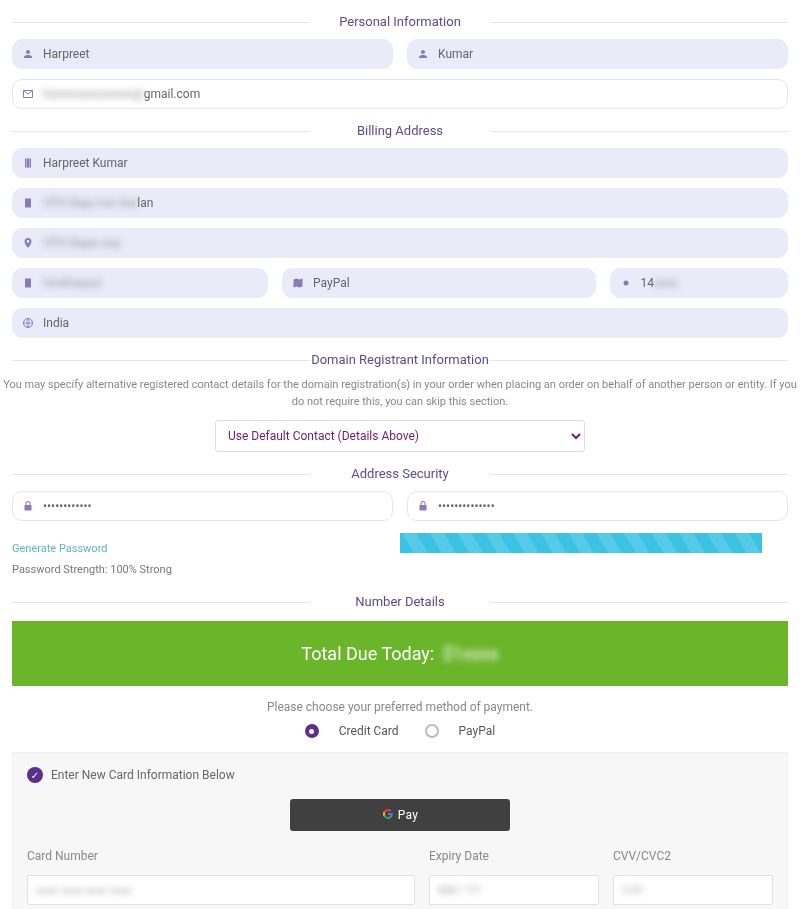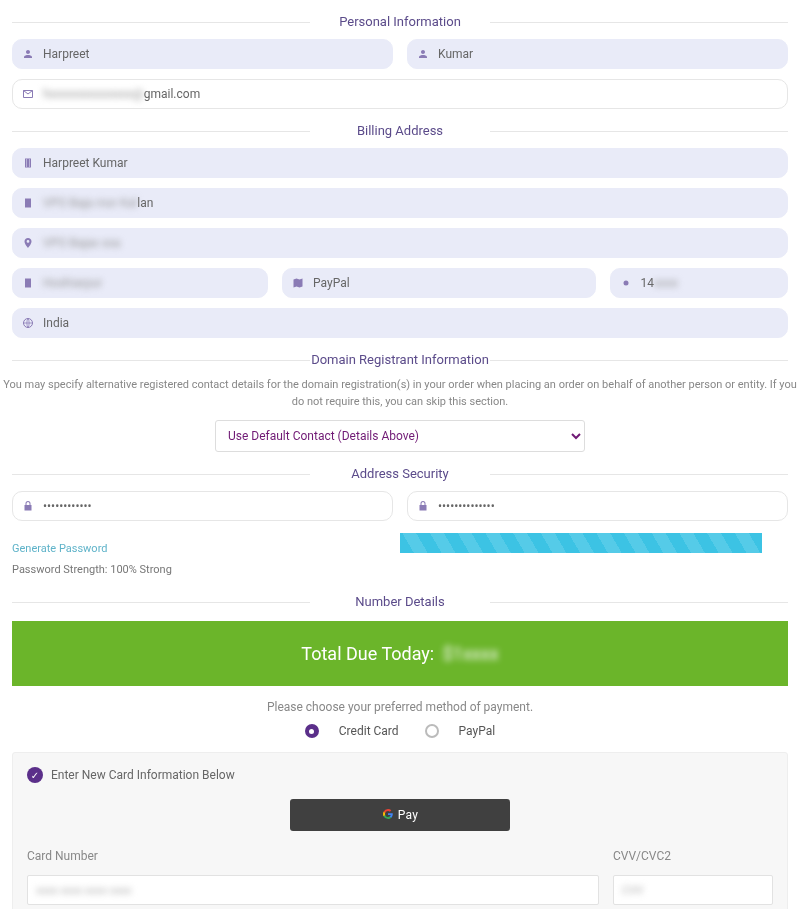--- a/index.html
+++ b/index.html
@@ -215,20 +215,26 @@
         </svg></span>
     <span>Pay</span>
   </div>
   <div class="cc-row">
     <div class="cc-col">
       <span class="cc-label">Card Number</span>
       <div class="cc-input">
           <span class="blur">xxxx xxxx xxxx xxxx</span>
         </div>
     </div>
+    <div class="cc-col md">
+      <span class="cc-label">Expiry Date</span>
+      <div class="cc-input">
+          <span class="blur">MM / YY</span>
+        </div>
+    </div>
     <div class="cc-col sm">
       <span class="cc-label">CVV/CVC2</span>
       <div class="cc-input">
           <span class="blur">CVV</span>
         </div>
     </div>
   </div>
   <div class="card-name">
     
     

